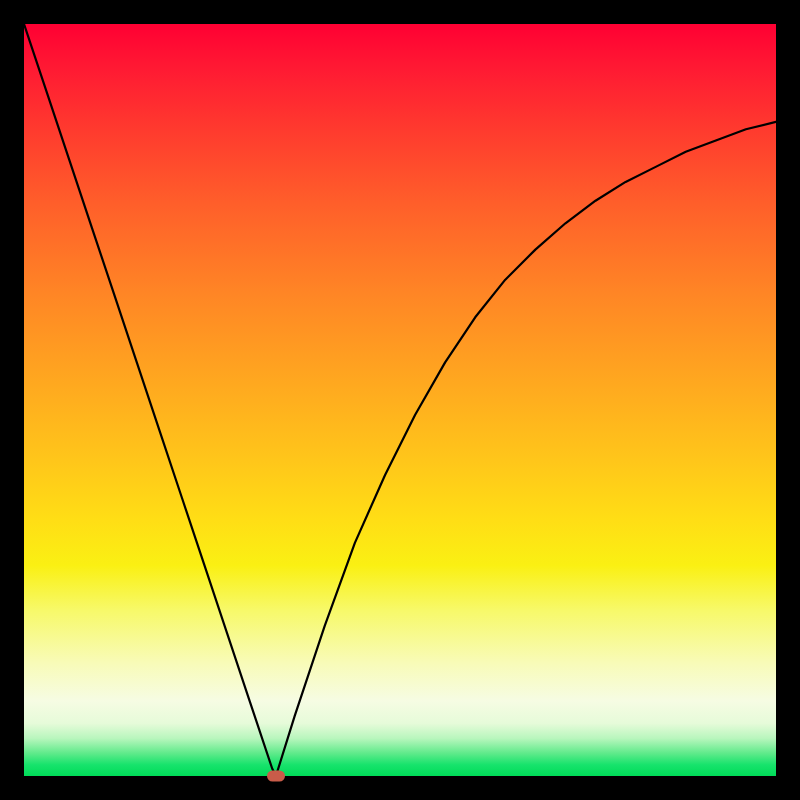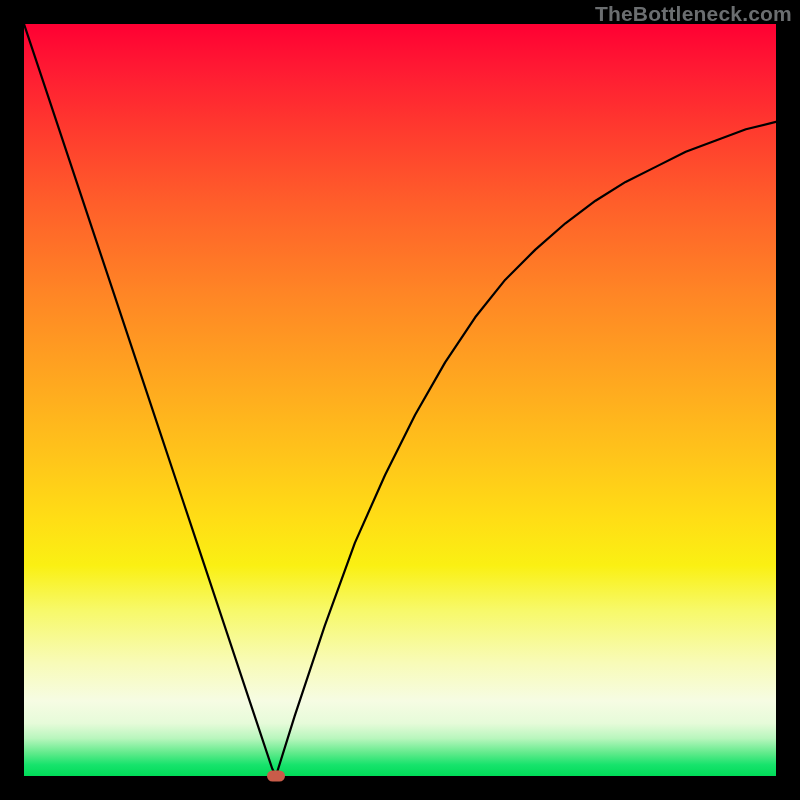--- a/index.html
+++ b/index.html
@@ -60,20 +60,19 @@
     font-weight: 600;
     color: #6b6e70;
     letter-spacing: 0.2px;
     pointer-events: none;
   }
 </style>
 </head>
 <body>
 
 <div class="stage">
-  <div class="watermark">TheBottleneck.com</div>
   <div class="plot">
     <svg class="curve-svg" viewBox="0 0 752 752" preserveAspectRatio="none">
       <path id="curve-path" d="M 0.00 0.00 L 22.56 67.68 L 45.12 135.36 L 67.68 203.04 L 90.24 270.72 L 112.80 338.40 L 135.36 406.08 L 157.92 473.76 L 180.48 541.44 L 203.04 609.12 L 225.60 676.80 L 248.16 744.48 L 251.92 752.00 L 270.72 691.84 L 300.80 601.60 L 330.88 518.88 L 360.96 451.20 L 391.04 391.04 L 421.12 338.40 L 451.20 293.28 L 481.28 255.68 L 511.36 225.60 L 541.44 199.28 L 571.52 176.72 L 601.60 157.92 L 631.68 142.88 L 661.76 127.84 L 691.84 116.56 L 721.92 105.28 L 752.00 97.76" fill="none" stroke="#000" stroke-width="2.2" stroke-linejoin="round" stroke-linecap="round"></path>
     </svg>
     <div class="marker" id="min-marker" style="left: 251.92px; top: 752px;"></div>
   </div>
 </div>
 
 </body></html>

